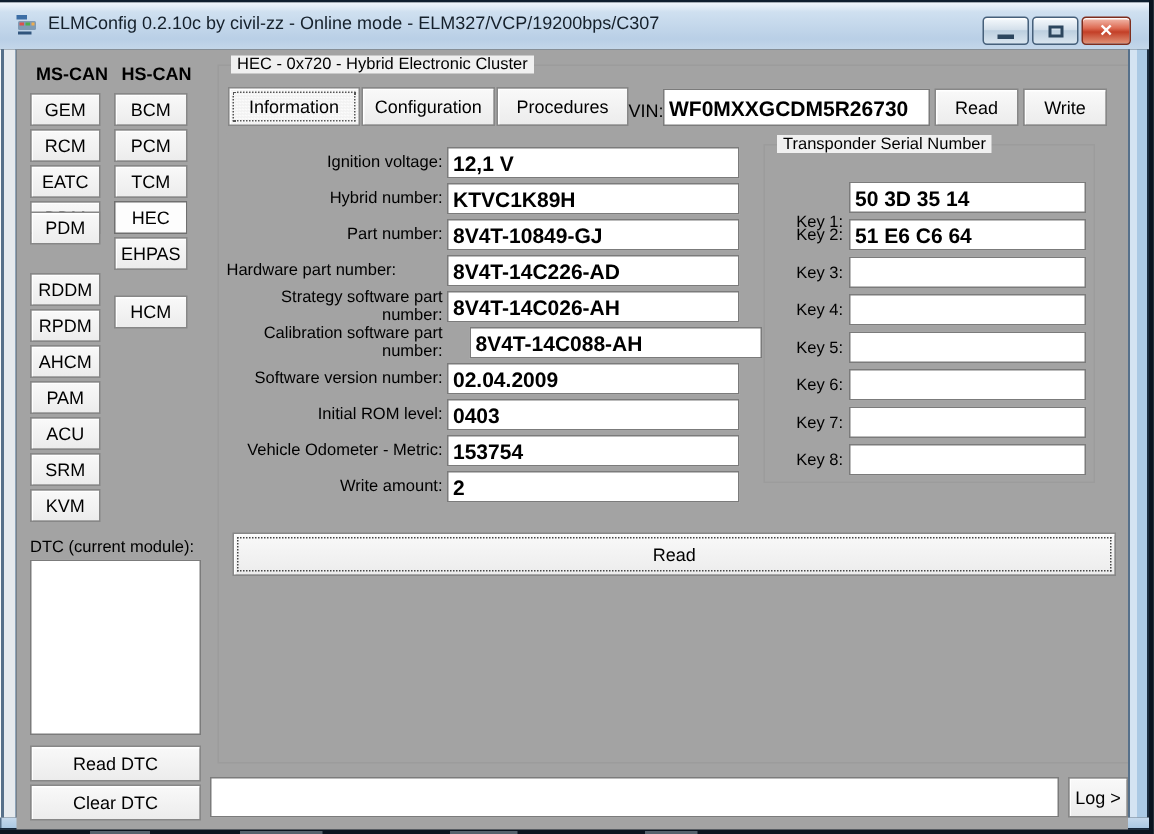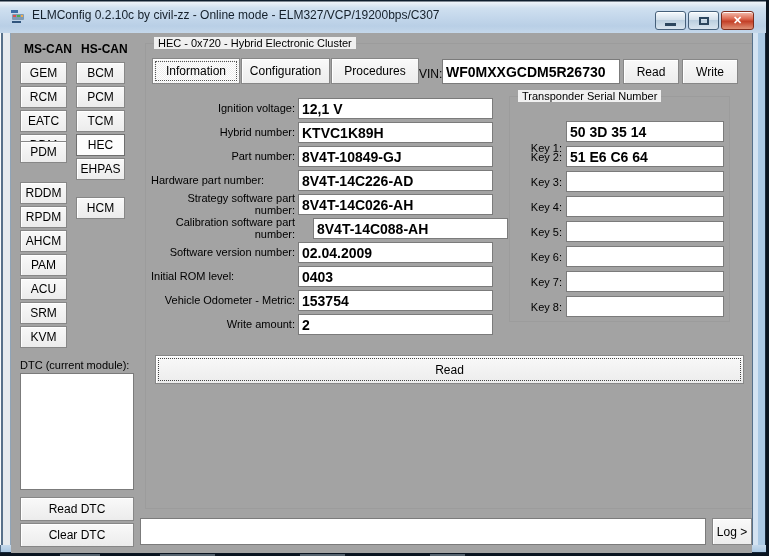--- a/index.html
+++ b/index.html
@@ -159,21 +159,21 @@
           </div>
           <input class="tbox" value="8V4T-14C026-AH" style="left: 287px; top: 161px; width: 195px; height: 21px;">
           <div class="frow-label" style="left: 140px; top: 185px; height: 21px; display: flex; align-items: center; justify-content: flex-end;">
             <span>Calibration software part number:</span>
           </div>
           <input class="tbox" value="8V4T-14C088-AH" style="left: 302px; top: 185px; width: 195px; height: 21px;">
           <div class="frow-label" style="left: 140px; top: 209px; height: 21px; display: flex; align-items: center; justify-content: flex-end;">
             <span>Software version number:</span>
           </div>
           <input class="tbox" value="02.04.2009" style="left: 287px; top: 209px; width: 195px; height: 21px;">
-          <div class="frow-label" style="left: 140px; top: 233px; height: 21px; display: flex; align-items: center; justify-content: flex-start;">
+          <div class="frow-label" style="left: 140px; top: 233px; height: 21px; display: flex; align-items: center; justify-content: flex-end;">
             <span>Initial ROM level:</span>
           </div>
           <input class="tbox" value="0403" style="left: 287px; top: 233px; width: 195px; height: 21px;">
           <div class="frow-label" style="left: 140px; top: 257px; height: 21px; display: flex; align-items: center; justify-content: flex-end;">
             <span>Vehicle Odometer - Metric:</span>
           </div>
           <input class="tbox" value="153754" style="left: 287px; top: 257px; width: 195px; height: 21px;">
           <div class="frow-label" style="left: 140px; top: 281px; height: 21px; display: flex; align-items: center; justify-content: flex-end;">
             <span>Write amount:</span>
           </div>

